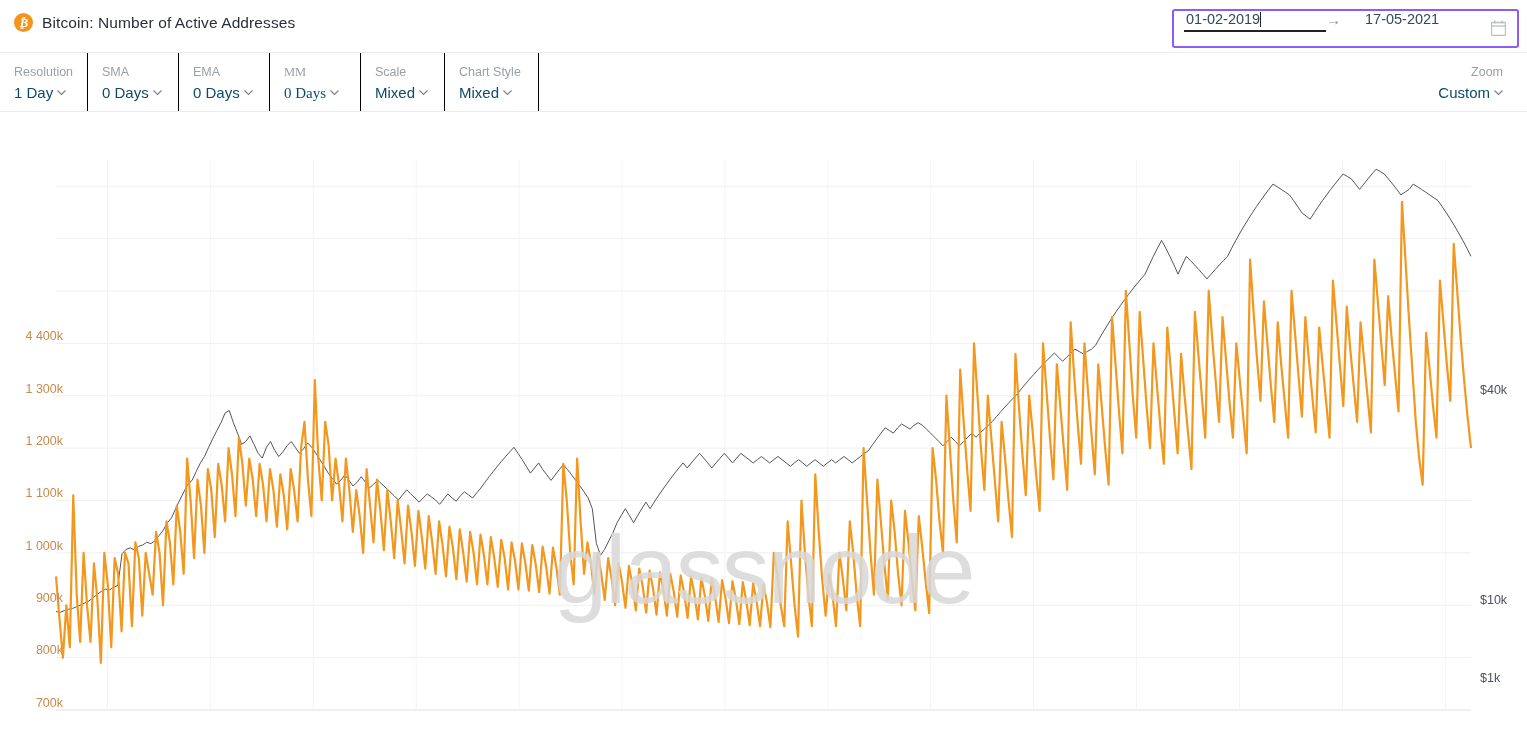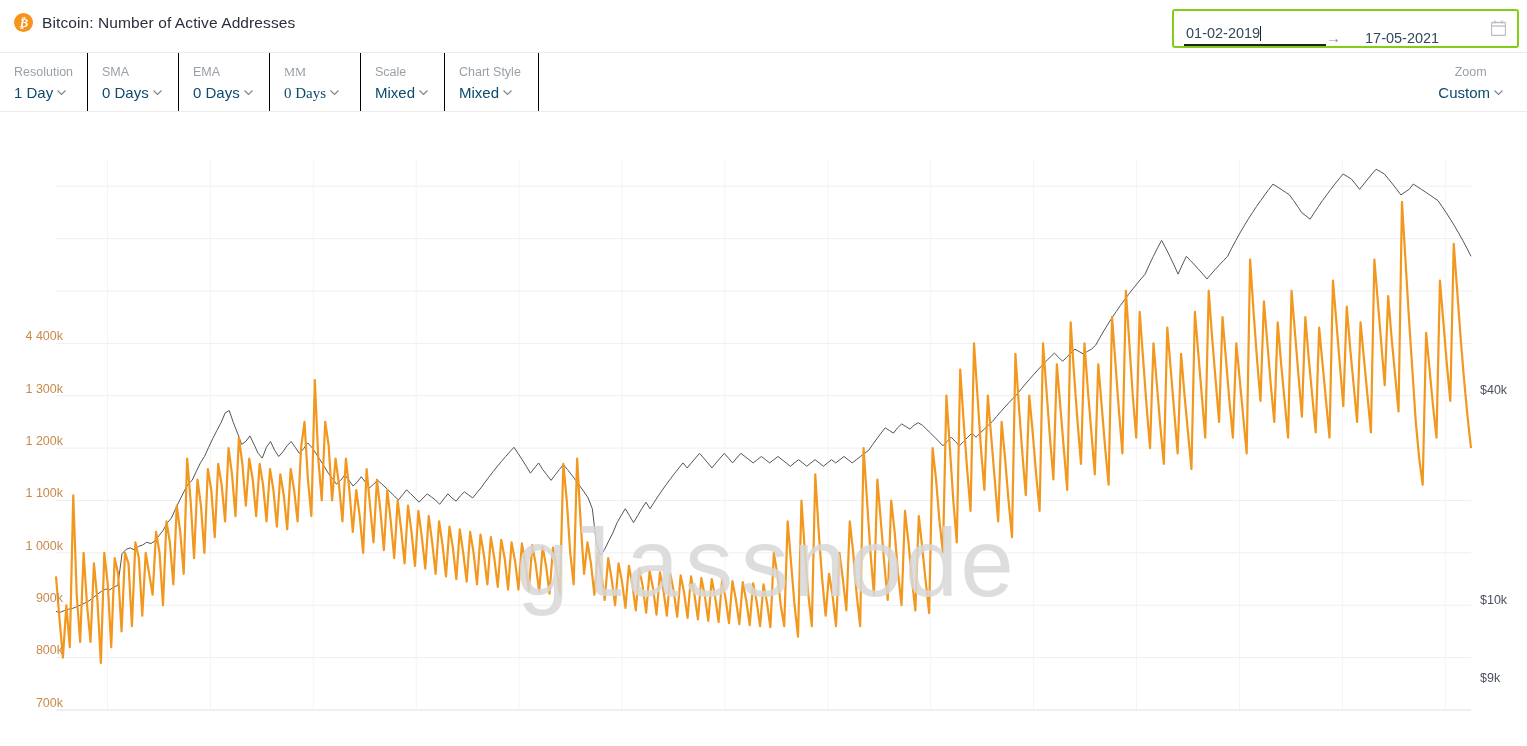--- a/index.html
+++ b/index.html
@@ -13,52 +13,52 @@
   
   .header{position:absolute;left:0;top:0;width:1527px;height:52px;background:#fff;}
   .title-wrap{position:absolute;left:14px;top:13px;display:flex;align-items:center;gap:9px;}
   .btc-icon{width:19px;height:19px;border-radius:50%;background:#f7931a;color:#fff;
     font-size:13px;font-weight:bold;display:flex;align-items:center;justify-content:center;
     font-family:"Liberation Serif",serif;line-height:1;font-style:italic;}
   .page-title{font-size:15.5px;color:#2b2f3a;letter-spacing:.1px;}
 
   
   .daterange{position:absolute;left:1172px;top:9px;width:343px;height:35px;
-    border:2px solid #84cc16;border-radius:3px;background:#fff;display:flex;align-items:flex-end;}
+    border:2px solid #8b5cf6;border-radius:3px;background:#fff;display:flex;align-items:flex-start;}
   .date-in{width:140px;margin-left:10px;font-size:14.5px;color:#34495e;position:relative;
     border-bottom:2px solid #222;padding-bottom:3px;padding-left:2px;}
   .caret{display:inline-block;width:1px;height:15px;background:#222;vertical-align:-3px;margin-left:0px;}
   .date-arrow{font-size:15px;color:#8a8f98;margin:0 4px 0 0;}
   .date-in2{font-size:14.5px;color:#34495e;margin-left:20px;}
   .cal-icon{position:absolute;right:11px;top:9px;width:15px;height:16px;}
 
   
   .toolbar{position:absolute;left:0;top:52px;width:1527px;height:58px;background:#fff;
     border-top:1px solid #ececec;border-bottom:1px solid #ececec;}
   .tb-cell{position:absolute;top:0;height:58px;padding:11px 0 0 14px;box-sizing:border-box;}
   .tb-cell.div{border-right:1px solid #000000;}
   .tb-label{font-size:12.5px;color:#9aa0a8;line-height:16px;}
   .tb-value{font-size:15px;color:#0c4a6e;line-height:22px;margin-top:2px;display:flex;align-items:center;gap:4px;}
   .chev{width:9px;height:6px;display:inline-block;}
-  .zoom-cell{position:absolute;right:10px;top:0;height:58px;padding:11px 14px 0 14px;box-sizing:border-box;text-align:center;}
+  .zoom-cell{position:absolute;right:10px;top:0;height:58px;padding:11px 14px 0 14px;box-sizing:border-box;text-align:right;}
 
   
   .legend{position:absolute;right:14px;top:122px;display:flex;align-items:center;gap:20px;}
   .lg-item{display:flex;align-items:center;gap:7px;font-size:13px;color:#4a5160;}
   .dot{width:9px;height:9px;border-radius:50%;}
   .cam{width:20px;height:16px;}
 
   
   .chart{position:absolute;left:0;top:150px;width:1527px;height:596px;}
   .ylabel-left{position:absolute;right:1464px;font-size:12.5px;color:#c98a4b;
     white-space:nowrap;transform:translateY(-50%);}
   .ylabel-right{position:absolute;left:1480px;font-size:12.5px;color:#4a5160;
     white-space:nowrap;transform:translateY(-50%);}
   .watermark{position:absolute;left:50%;top:420px;transform:translate(-50%,-50%);
-    font-size:96px;color:#d8d8d8;letter-spacing:-2px;font-family:Liberation Mono, monospace;
+    font-size:96px;color:#d8d8d8;letter-spacing:-2px;font-family:Liberation Sans, sans-serif;
     opacity:.85;pointer-events:none;}
   svg{display:block;}
 </style>
 </head>
 <body>
 
 <div class="app">
 
   <div class="header">
     <div class="title-wrap">
@@ -189,19 +189,19 @@
       </svg>
     <div id="axis-layer">
         <div class="ylabel-left" style="top: 552.857px;">700k</div>
         <div class="ylabel-left" style="top: 500.476px;">800k</div>
         <div class="ylabel-left" style="top: 448.095px;">900k</div>
         <div class="ylabel-left" style="top: 395.714px;">1 000k</div>
         <div class="ylabel-left" style="top: 343.333px;">1 100k</div>
         <div class="ylabel-left" style="top: 290.952px;">1 200k</div>
         <div class="ylabel-left" style="top: 238.571px;">1 300k</div>
         <div class="ylabel-left" style="top: 186.19px;">4 400k</div>
-        <div class="ylabel-right" style="top: 527.666px;">$9k</div>
+        <div class="ylabel-right" style="top: 527.666px;">$1k</div>
         <div class="ylabel-right" style="top: 450.305px;">$10k</div>
         <div class="ylabel-right" style="top: 240.36px;">$40k</div>
       </div>
 
   </div>
 </div>
 
 </body></html>

